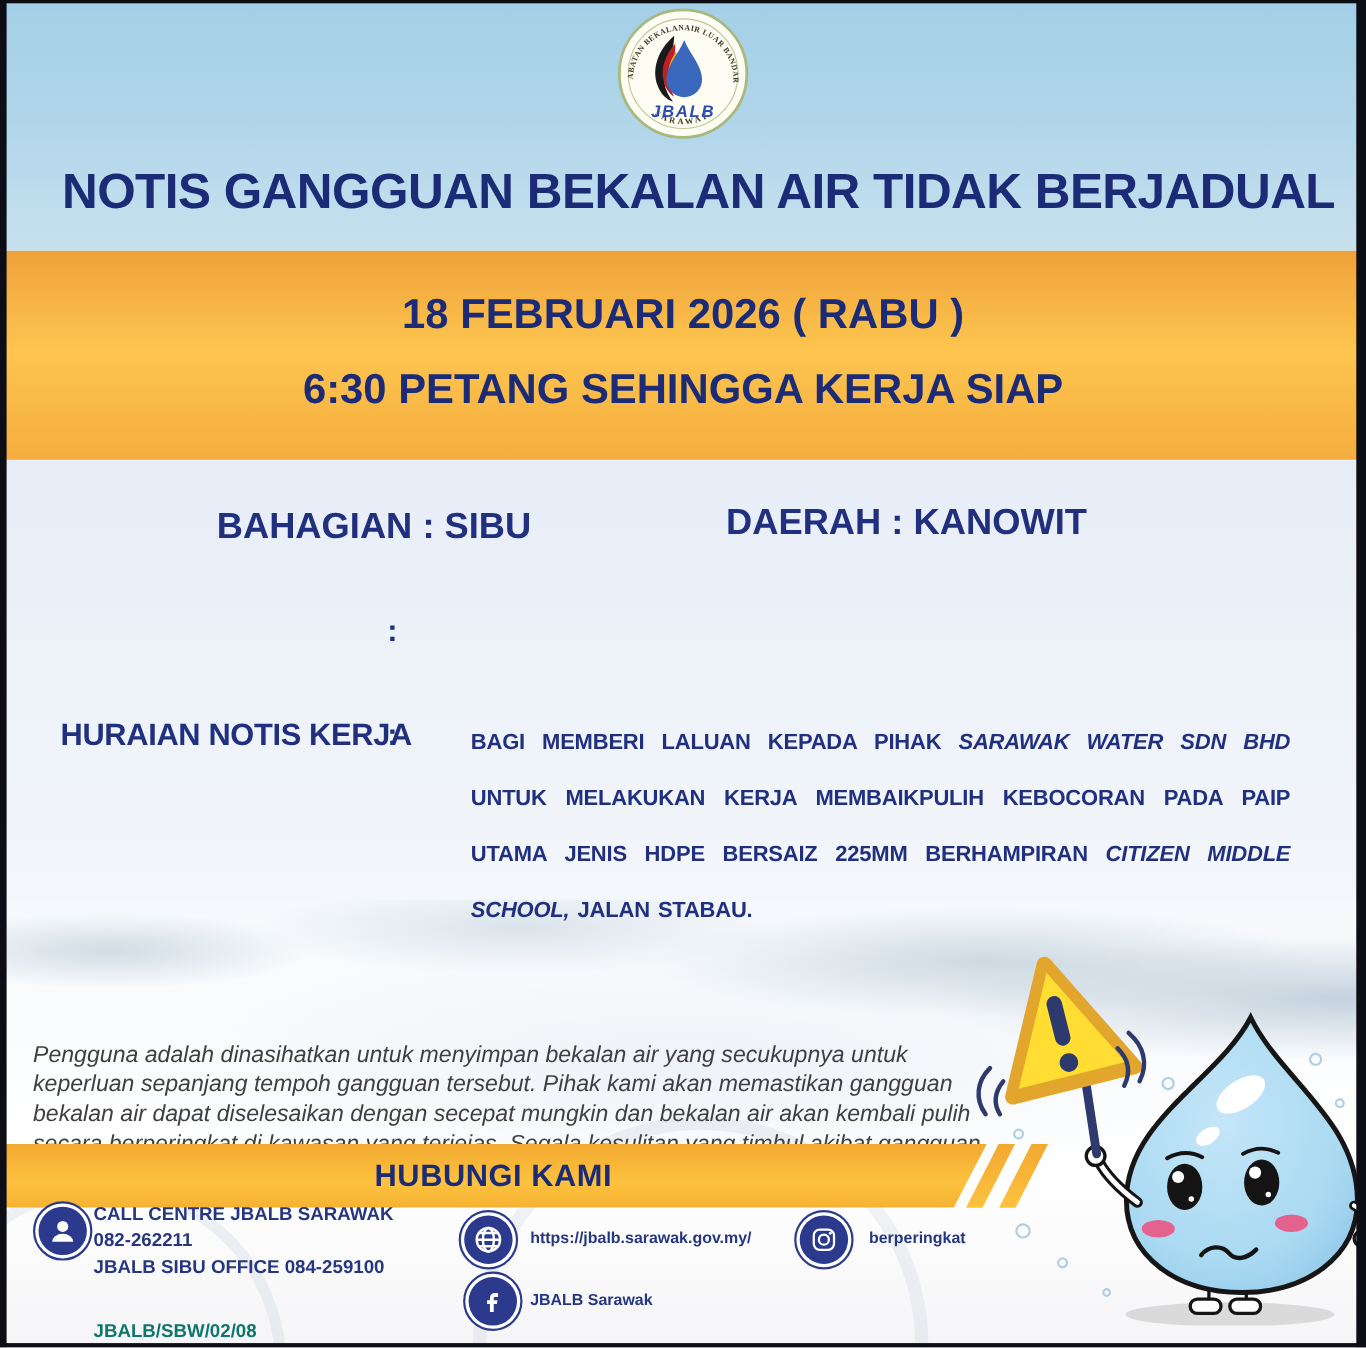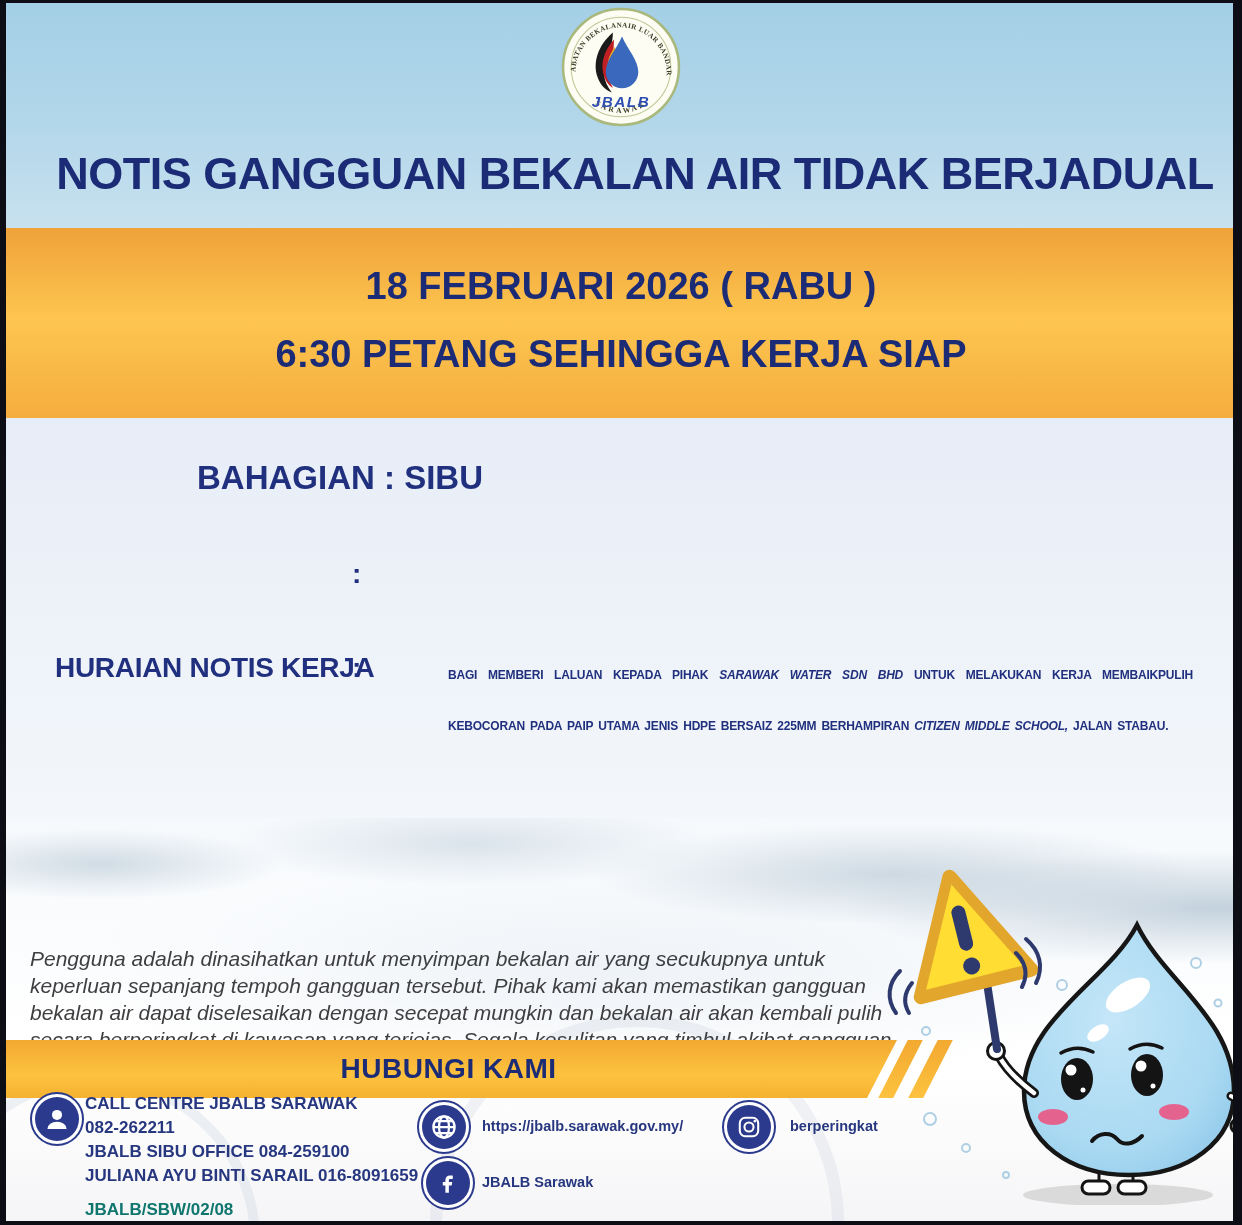--- a/index.html
+++ b/index.html
@@ -35,21 +35,21 @@
     text-align:center;color:#1c2b76;font-weight:bold;}
   .sched .line{font-size:38px;line-height:68px;}
   .sched .line1{margin-top:24px;}
   
   .navy{color:#20307e;}
   .region-b{position:absolute;left:197px;top:459px;font-size:33px;font-weight:bold;}
   .region-d{position:absolute;left:660px;top:455px;font-size:33px;font-weight:bold;}
   .det-label{position:absolute;left:55px;font-size:28px;font-weight:bold;letter-spacing:-.3px;}
   .det-colon{position:absolute;left:352px;font-size:28px;font-weight:bold;}
   .kaw-value{position:absolute;left:428px;top:556px;width:745px;font-size:20px;font-weight:bold;letter-spacing:-.2px;}
-  .hur-value{position:absolute;left:448px;top:650px;width:745px;font-size:12px;font-weight:bold;
+  .hur-value{position:absolute;left:428px;top:650px;width:745px;font-size:20px;font-weight:bold;
     line-height:51px;text-align:justify;word-spacing:2px;letter-spacing:-.2px;}
   .hur-value .it{font-style:italic;}
   
   .advisory{position:absolute;left:30px;top:924px;width:862px;
     font-size:21px;font-style:italic;line-height:27px;color:#3f3f41;}
   
   .contact-banner{position:absolute;left:0;top:1040px;width:897px;height:58px;
     background:linear-gradient(180deg,#f2a930 0%,#fdc23f 60%,#f5b231 100%);
     clip-path:polygon(0 0,897px 0,867px 100%,0 100%);
     display:flex;align-items:center;justify-content:center;}
@@ -111,20 +111,21 @@
   </div>
 
   <div class="page-title">NOTIS GANGGUAN BEKALAN AIR TIDAK BERJADUAL</div>
 
   <div class="sched">
     <div class="line line1">18 FEBRUARI 2026 ( RABU )</div>
     <div class="line">6:30 PETANG SEHINGGA KERJA SIAP</div>
   </div>
 
   <div class="region-b navy">BAHAGIAN : SIBU</div>
+  <div class="region-d navy">DAERAH : KANOWIT</div>
 
   <div class="det-colon navy" style="top:558px;">:</div>
 
   <div class="det-label navy" style="top:652px;">HURAIAN NOTIS KERJA</div>
   <div class="det-colon navy" style="top:652px;">:</div>
   <div class="hur-value navy"><span>BAGI MEMBERI LALUAN KEPADA PIHAK </span><span class="it">SARAWAK WATER SDN BHD</span><span> UNTUK MELAKUKAN KERJA MEMBAIKPULIH KEBOCORAN PADA PAIP UTAMA JENIS HDPE BERSAIZ 225MM BERHAMPIRAN </span><span class="it">CITIZEN MIDDLE SCHOOL,</span><span> JALAN STABAU.</span></div>
 
   <p class="advisory">Pengguna adalah dinasihatkan untuk menyimpan bekalan air yang secukupnya untuk keperluan sepanjang tempoh gangguan tersebut. Pihak kami akan memastikan gangguan bekalan air dapat diselesaikan dengan secepat mungkin dan bekalan air akan kembali pulih secara berperingkat di kawasan yang terjejas. Segala kesulitan yang timbul akibat gangguan ini adalah sangat dikesali.</p>
 
   <div class="contact-banner">
@@ -138,21 +139,20 @@
       <svg width="28" height="28" viewBox="0 0 24 24">
         <circle cx="12" cy="8.5" r="4.3" fill="#fff"></circle>
         <path d="M3.8,20.5 a8.2,6.2 0 0 1 16.4,0 Z" fill="#fff"></path>
       </svg>
     </div>
   </div>
   <div class="cc-text">
     <div>CALL CENTRE JBALB SARAWAK</div>
     <div>082-262211</div>
     <div>JBALB SIBU OFFICE 084-259100</div>
-    <div>JULIANA AYU BINTI SARAIL 016-8091659</div>
   </div>
   <div class="ref-no">JBALB/SBW/02/08</div>
 
   <div class="contact-icon" style="left:417px;top:1100px;">
     <div class="inner">
       <svg width="30" height="30" viewBox="0 0 24 24" fill="none" stroke="#fff" stroke-width="1.8">
         <circle cx="12" cy="12" r="8.5"></circle>
         <ellipse cx="12" cy="12" rx="4" ry="8.5"></ellipse>
         <path d="M3.5,12 h17 M5,7.2 h14 M5,16.8 h14"></path>
       </svg>

